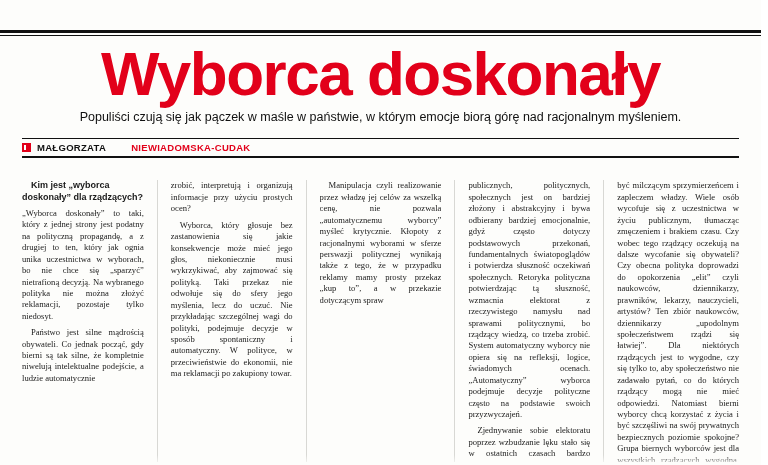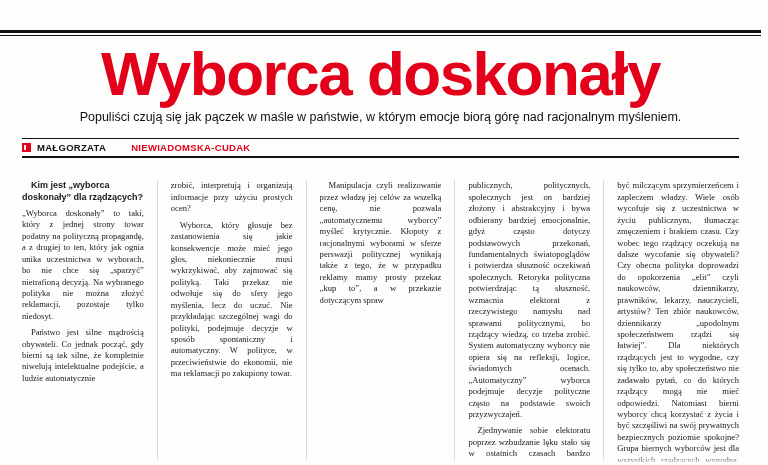--- a/index.html
+++ b/index.html
@@ -155,21 +155,21 @@
     <span class="byline-mark"></span>
     <span class="byline-first">MAŁGORZATA</span>
     <span class="byline-last">NIEWIADOMSKA-CUDAK</span>
   </div>
   <div class="byline-rule-bot"></div>
 
   <div class="columns">
 
     <div class="col">
       <p class="col-head">Kim jest „wyborca doskonały” dla rządzących?</p>
-      <p class="noindent">„Wyborca doskonały” to taki, który z jednej strony towar podatny na polityczną propagandę, a z drugiej to ten, który jak ognia unika uczestnictwa w wyborach, bo nie chce się „sparzyć” nietrafioną decyzją. Na wybranego polityka nie można złożyć reklamacji, pozostaje tylko niedosyt.</p>
+      <p class="noindent">„Wyborca doskonały” to taki, który z jednej strony jest podatny na polityczną propagandę, a z drugiej to ten, który jak ognia unika uczestnictwa w wyborach, bo nie chce się „sparzyć” nietrafioną decyzją. Na wybranego polityka nie można złożyć reklamacji, pozostaje tylko niedosyt.</p>
       <p>Państwo jest silne mądrością obywateli. Co jednak począć, gdy bierni są tak silne, że kompletnie niwelują intelektualne podejście, a ludzie automatycznie</p>
     </div>
 
     <div class="col-sep"></div>
 
     <div class="col">
       <p class="noindent">zrobić, interpretują i organizują informacje przy użyciu prostych ocen?</p>
       <p>Wyborca, który głosuje bez zastanowienia się jakie konsekwencje może mieć jego głos, niekoniecznie musi wykrzykiwać, aby zajmować się polityką. Taki przekaz nie odwołuje się do sfery jego myślenia, lecz do uczuć. Nie przykładając szczególnej wagi do polityki, podejmuje decyzje w sposób spontaniczny i automatyczny. W polityce, w przeciwieństwie do ekonomii, nie ma reklamacji po zakupiony towar.</p>
     </div>
 

